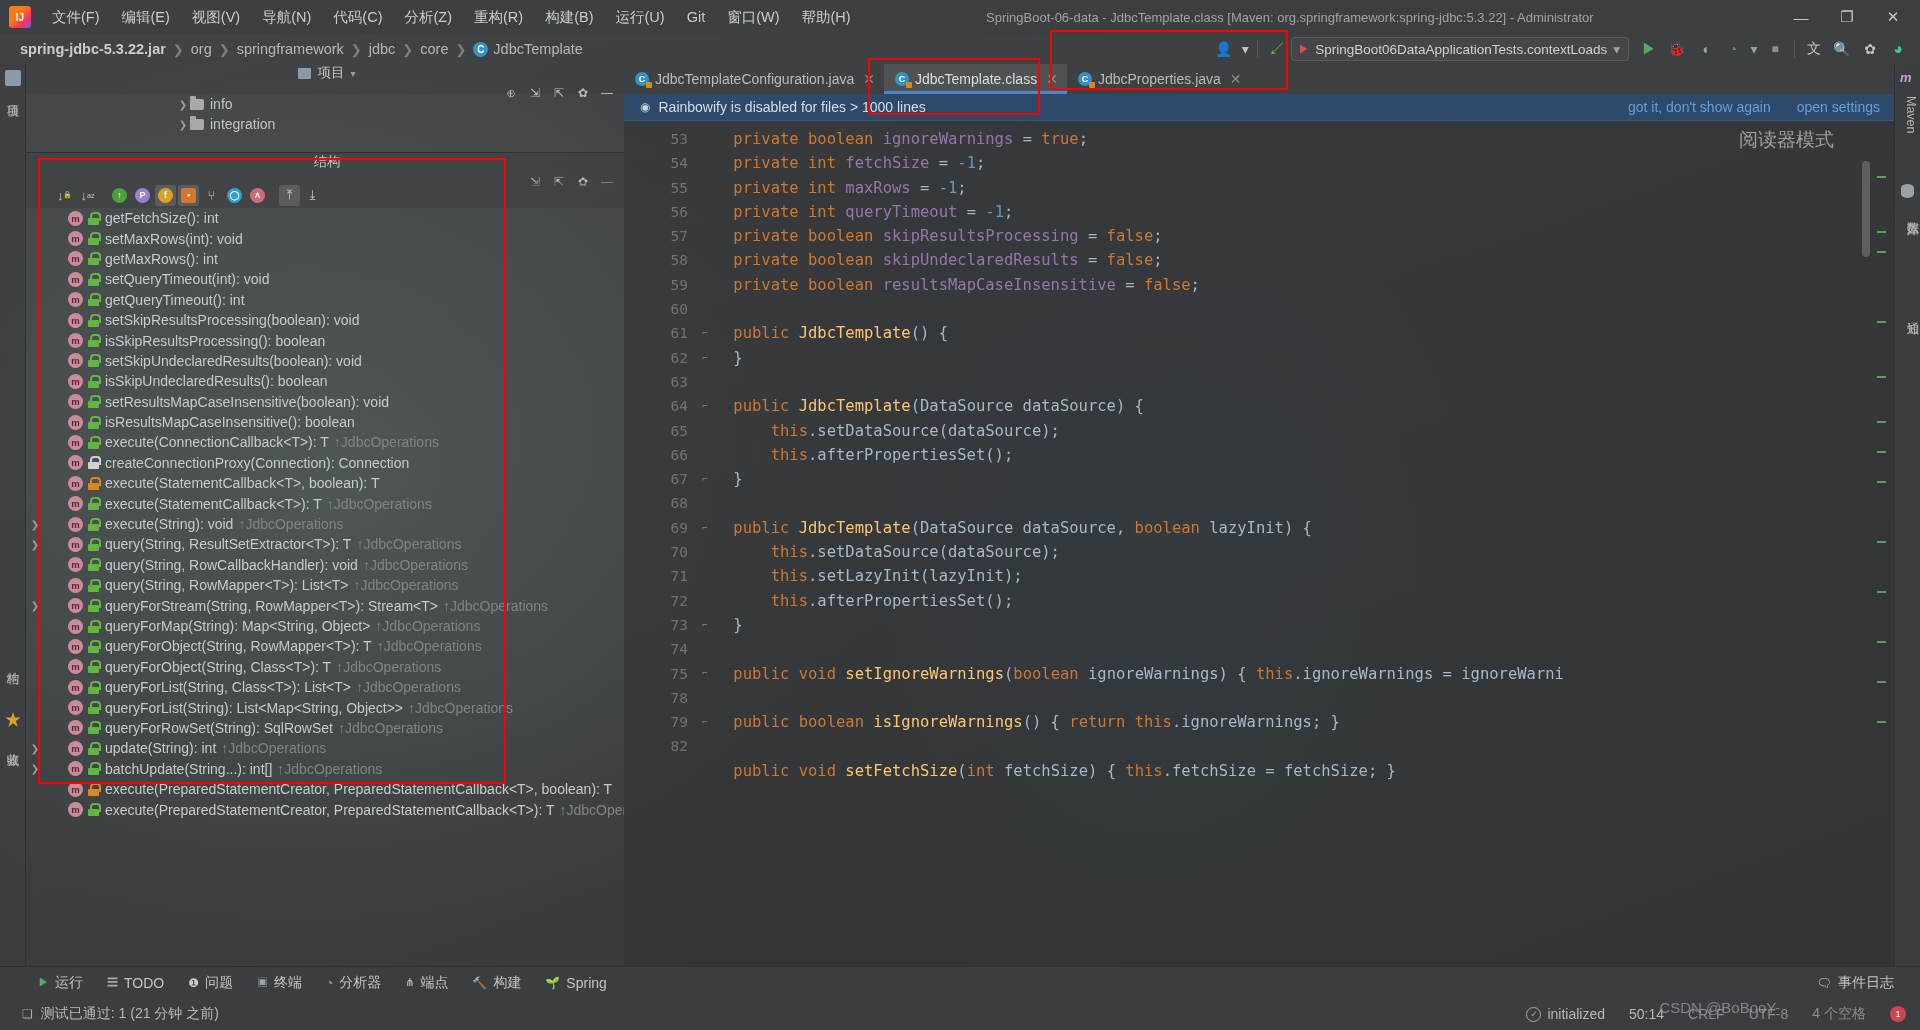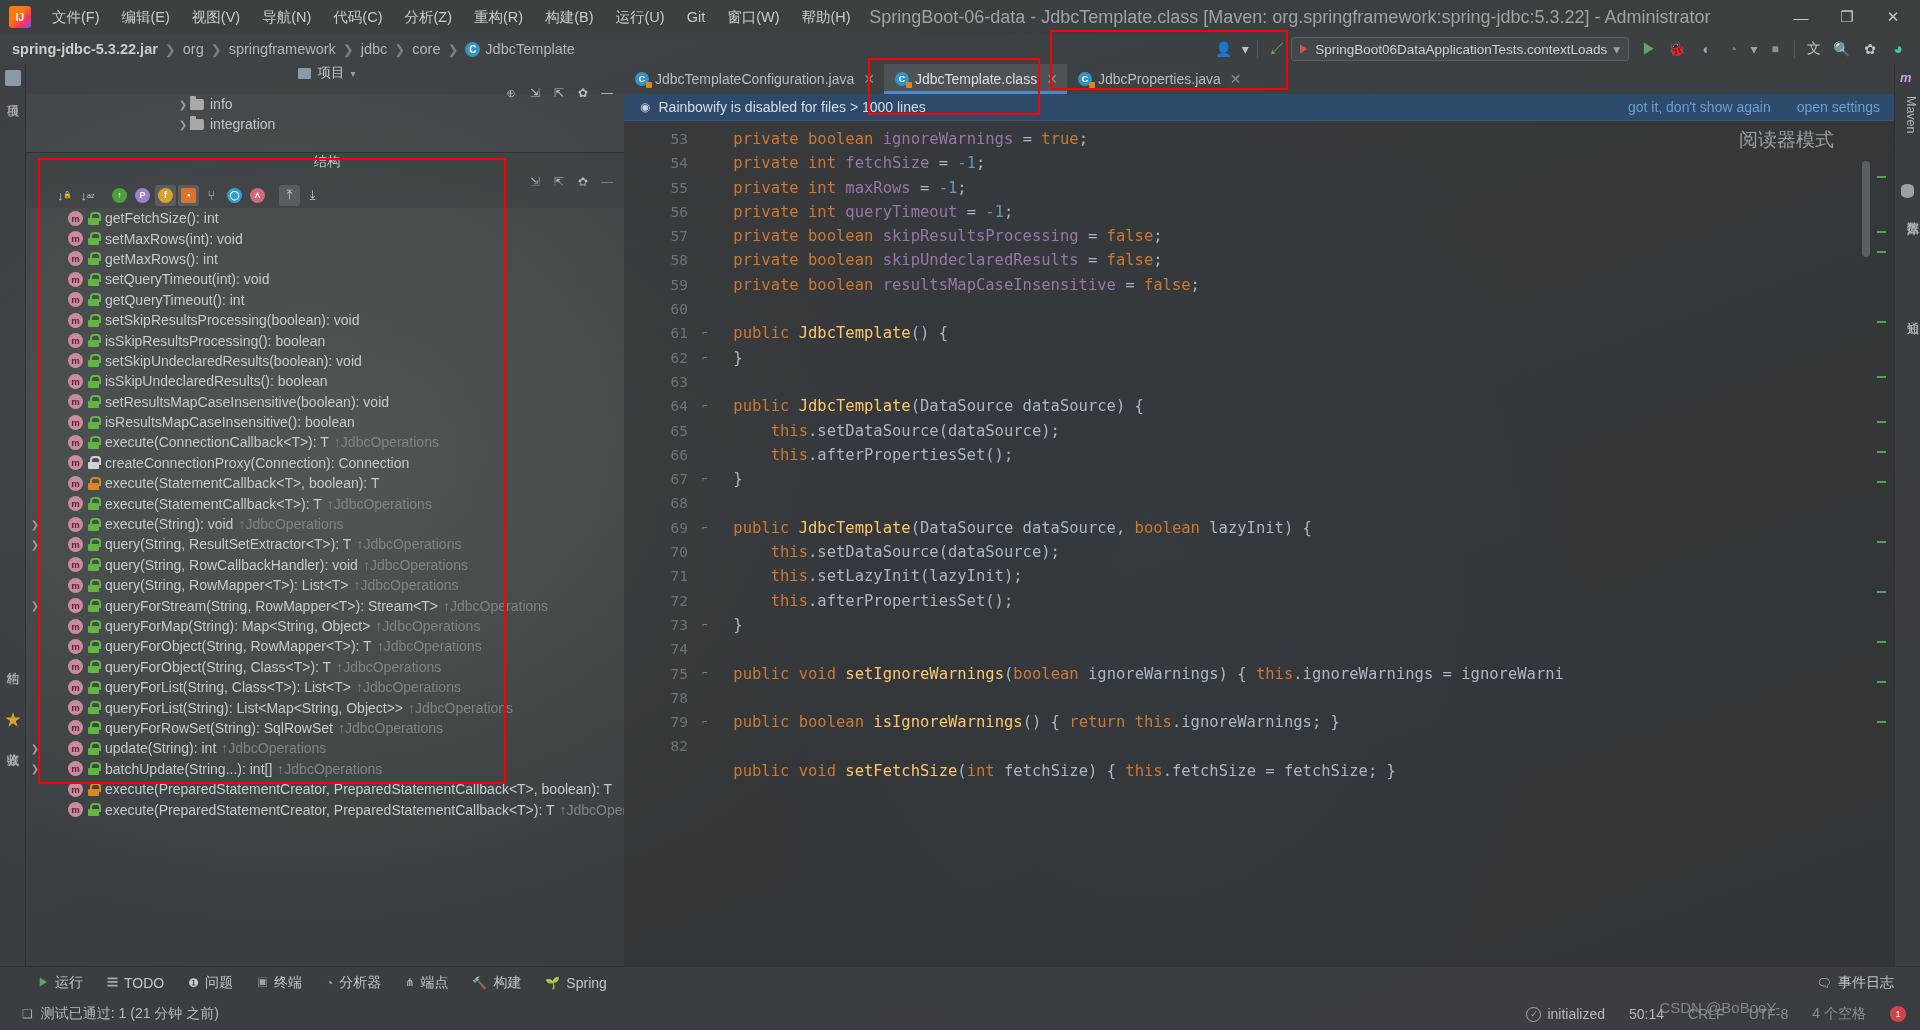--- a/index.html
+++ b/index.html
@@ -30,33 +30,33 @@
     position:relative; flex:none;
   }
   .ij-logo:after{
     content:"IJ"; position:absolute; left:0; top:0; width:100%; height:100%;
     color:#fff; font-size:10px; font-weight:bold; display:flex; align-items:center; justify-content:center;
   }
   .menu-item{
     padding:4px 11px; font-size:14.5px; color:#c9ccce; white-space:nowrap; cursor:default;
   }
   .win-title{
-    flex:1; text-align:center; font-size:18px; color:#a0a3a5;
+    flex:1; text-align:center; font-size:13px; color:#a0a3a5;
     white-space:nowrap; overflow:hidden; padding-right:60px;
   }
   .win-ctrls{ display:flex; align-items:center; gap:0; margin-right:4px; }
   .win-btn{ width:46px;height:34px;display:flex;align-items:center;justify-content:center;color:#c7cacc;font-size:15px;}
 
   
   .navrow{
     height:30px; display:flex; align-items:center;
     background:rgba(60,63,65,.55); position:relative; z-index:35; padding-left:12px;
   }
   .crumb{ font-size:14.5px; color:#b4b7b9; white-space:nowrap; }
-  .crumb.bold{ font-weight:bold; color:#ccc; }
+  .crumb.bold{ font-weight:bold; color:#ccc;margin-left:8px; }
   .crumb-sep{ color:#7d8082; margin:0 7px; font-size:13px; }
   .cls-ico{
     display:inline-flex;align-items:center;justify-content:center;
     width:15px;height:15px;border-radius:50%;background:#3592c4;color:#fff;
     font-size:10px;font-weight:bold;margin-right:5px;vertical-align:-3px;
   }
   .nav-right{ margin-left:auto; display:flex; align-items:center; gap:0; padding-right:8px;}
   .tbtn{
     width:28px;height:26px;display:flex;align-items:center;justify-content:center;
     font-size:14px;color:#c0c3c5;

